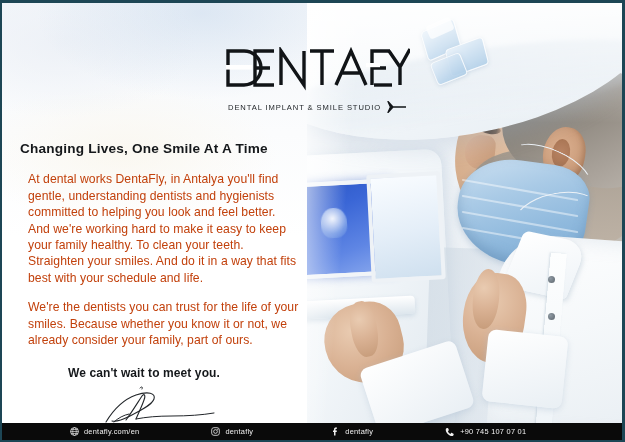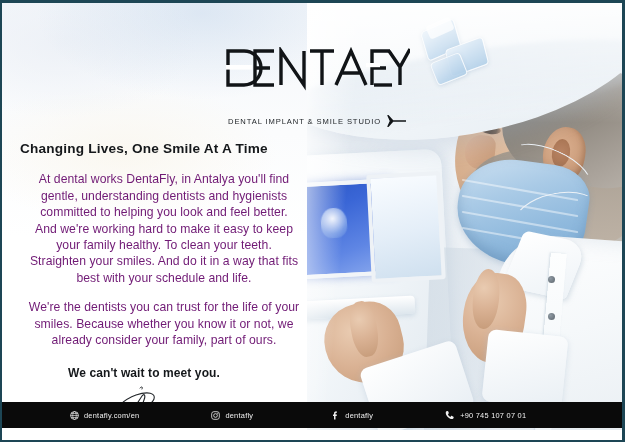--- a/index.html
+++ b/index.html
@@ -301,21 +301,21 @@
     position: absolute;
     left: 222px;
     top: 44px;
     width: 190px;
     z-index: 6;
   }
   .logo-sub-row {
     display: flex;
     align-items: center;
     gap: 6px;
-    margin-top: 20px;
+    margin-top: 6px;
     margin-left: 4px;
   }
   .logo-sub {
     font-size: 7.6px;
     letter-spacing: .9px;
     color: #1b1f23;
     white-space: nowrap;
     font-weight: 400;
   }
   .plane-icon { flex: 0 0 auto; line-height: 0; }
@@ -332,42 +332,41 @@
     font-size: 13.6px;
     font-weight: bold;
     color: #15181b;
     letter-spacing: .2px;
     margin: 0 0 14px 0;
     line-height: 1.2;
   }
   .para {
     font-size: 12.2px;
     line-height: 16.4px;
-    color: #701a75;
+    color: #c2410c;
     margin: 0 0 13px 8px;
     letter-spacing: .05px;
-    text-align: center;
   }
   .closing {
     font-size: 12px;
     font-weight: bold;
     color: #15181b;
     margin: 18px 0 0 48px;
     letter-spacing: .1px;
   }
   .signature {
     margin: 6px 0 0 76px;
     line-height: 0;
   }
 
   
   .footer {
     position: absolute;
-    left: 0; right: 0; bottom: 12px;
-    height: 26px;
+    left: 0; right: 0; bottom: 0;
+    height: 17px;
     background: #0a0a0a;
     display: flex;
     align-items: center;
     z-index: 10;
   }
   .f-item {
     display: flex;
     align-items: center;
     gap: 5px;
     color: #f2f2f2;

